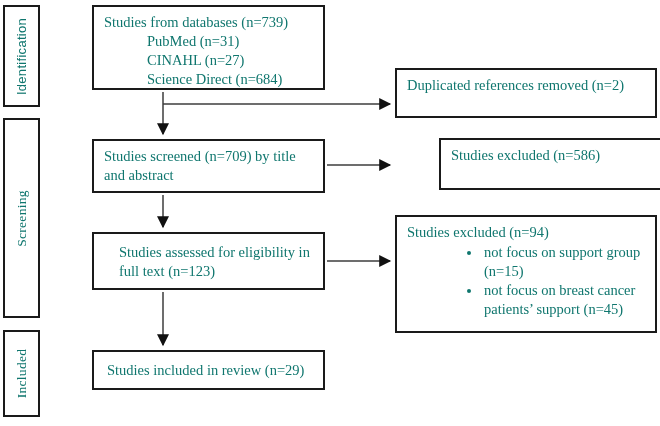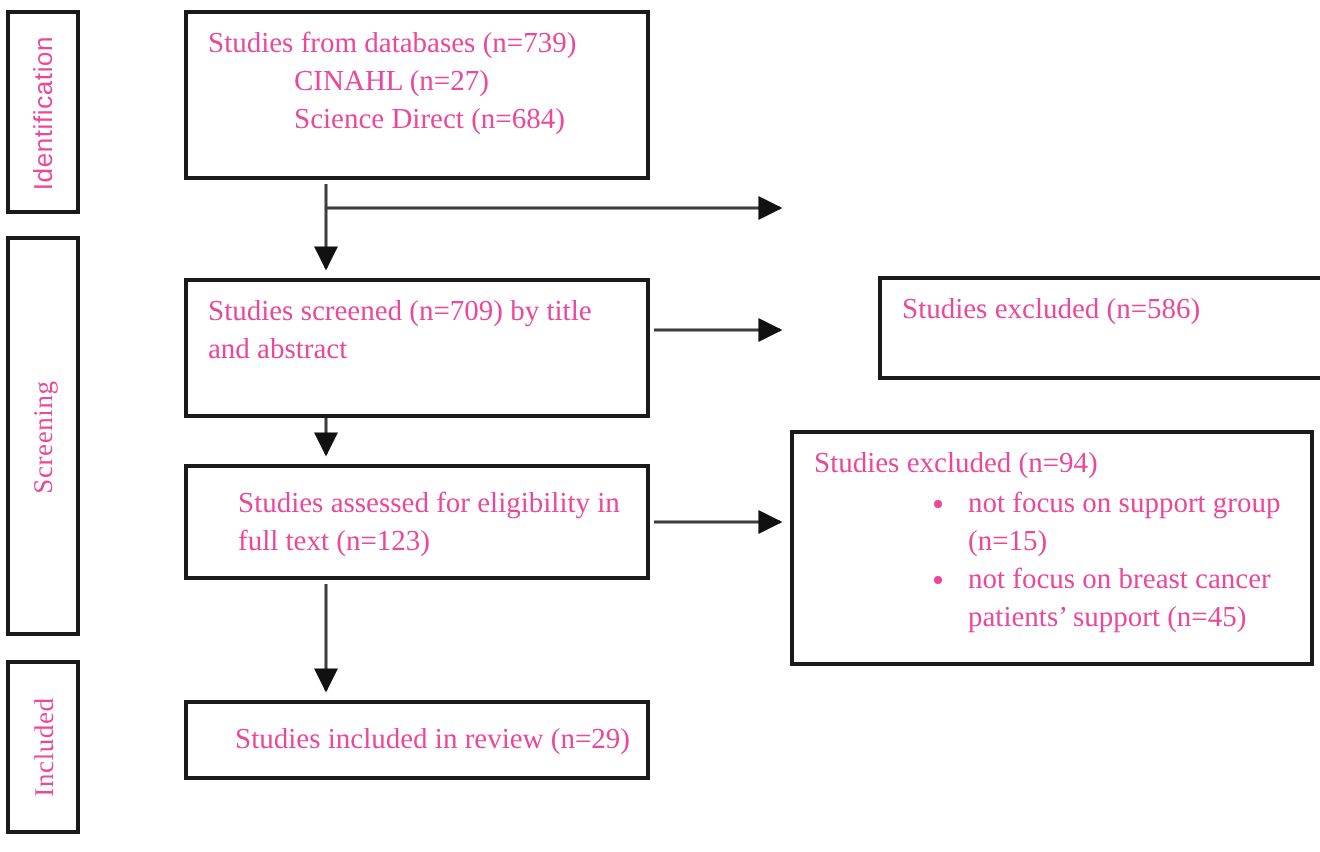--- a/index.html
+++ b/index.html
@@ -6,21 +6,21 @@
     margin: 0;
     padding: 0;
     background: #ffffff;
   }
   .canvas {
     position: relative;
     width: 660px;
     height: 426px;
     background: #ffffff;
     font-family: "Liberation Serif", serif;
-    color: #ec4899;
+    color: #0f766e;
     overflow: hidden;
   }
   .box {
     position: absolute;
     box-sizing: border-box;
     border: 2px solid #1a1a1a;
     background: #ffffff;
     font-size: 14.5px;
     line-height: 19px;
   }
@@ -41,21 +41,20 @@
   }
   .pad {
     padding: 6px 8px 6px 10px;
   }
   .src-line {
     padding-left: 43px;
   }
   .vcenter {
     display: flex;
     align-items: center;
-    justify-content: flex-end;
   }
   .reasons {
     margin: 1px 0 0 0;
     padding: 0 0 0 30px;
     list-style: disc;
   }
   .reasons li {
     padding-left: 2px;
     margin-left: 45px;
   }
@@ -94,36 +93,40 @@
   <div class="box stage" style="left:3px; top:118px; width:37px; height:200px;">
     <span class="vtext">Screening</span>
   </div>
 
   <div class="box stage" style="left:3px; top:330px; width:37px; height:87px;">
     <span class="vtext">Included</span>
   </div>
 
   <div class="box pad" style="left:92px; top:5px; width:233px; height:85px;">
     <div>Studies from databases (n=739)</div>
+    <div class="src-line">PubMed (n=31)</div>
     <div class="src-line">CINAHL (n=27)</div>
     <div class="src-line">Science Direct (n=684)</div>
   </div>
 
-  <div class="box pad" style="left:92px; top:139px; width:233px; height:70px;">
+  <div class="box pad" style="left:92px; top:139px; width:233px; height:54px;">
     <div>Studies screened (n=709) by title and abstract</div>
   </div>
 
   <div class="box pad" style="left:92px; top:232px; width:233px; height:58px; padding-top:9px;padding-left:25px;">
     <div>Studies assessed for eligibility in full text (n=123)</div>
   </div>
 
   <div class="box pad vcenter" style="left:92px; top:350px; width:233px; height:40px; padding-left:13px;">
     <div>Studies included in review (n=29)</div>
   </div>
 
+  <div class="box pad" style="left:395px; top:68px; width:262px; height:50px;">
+    <div>Duplicated references removed (n=2)</div>
+  </div>
 
   <div class="box pad" style="left:395px; top:138px; width:262px; height:52px;margin-left:44px;">
     <div>Studies excluded (n=586)</div>
   </div>
 
   <div class="box pad" style="left:395px; top:215px; width:262px; height:118px;">
     <div>Studies excluded (n=94)</div>
     <ul class="reasons">
       <li>not focus on support group (n=15)</li>
       <li>not focus on breast cancer patients’ support (n=45)</li>

